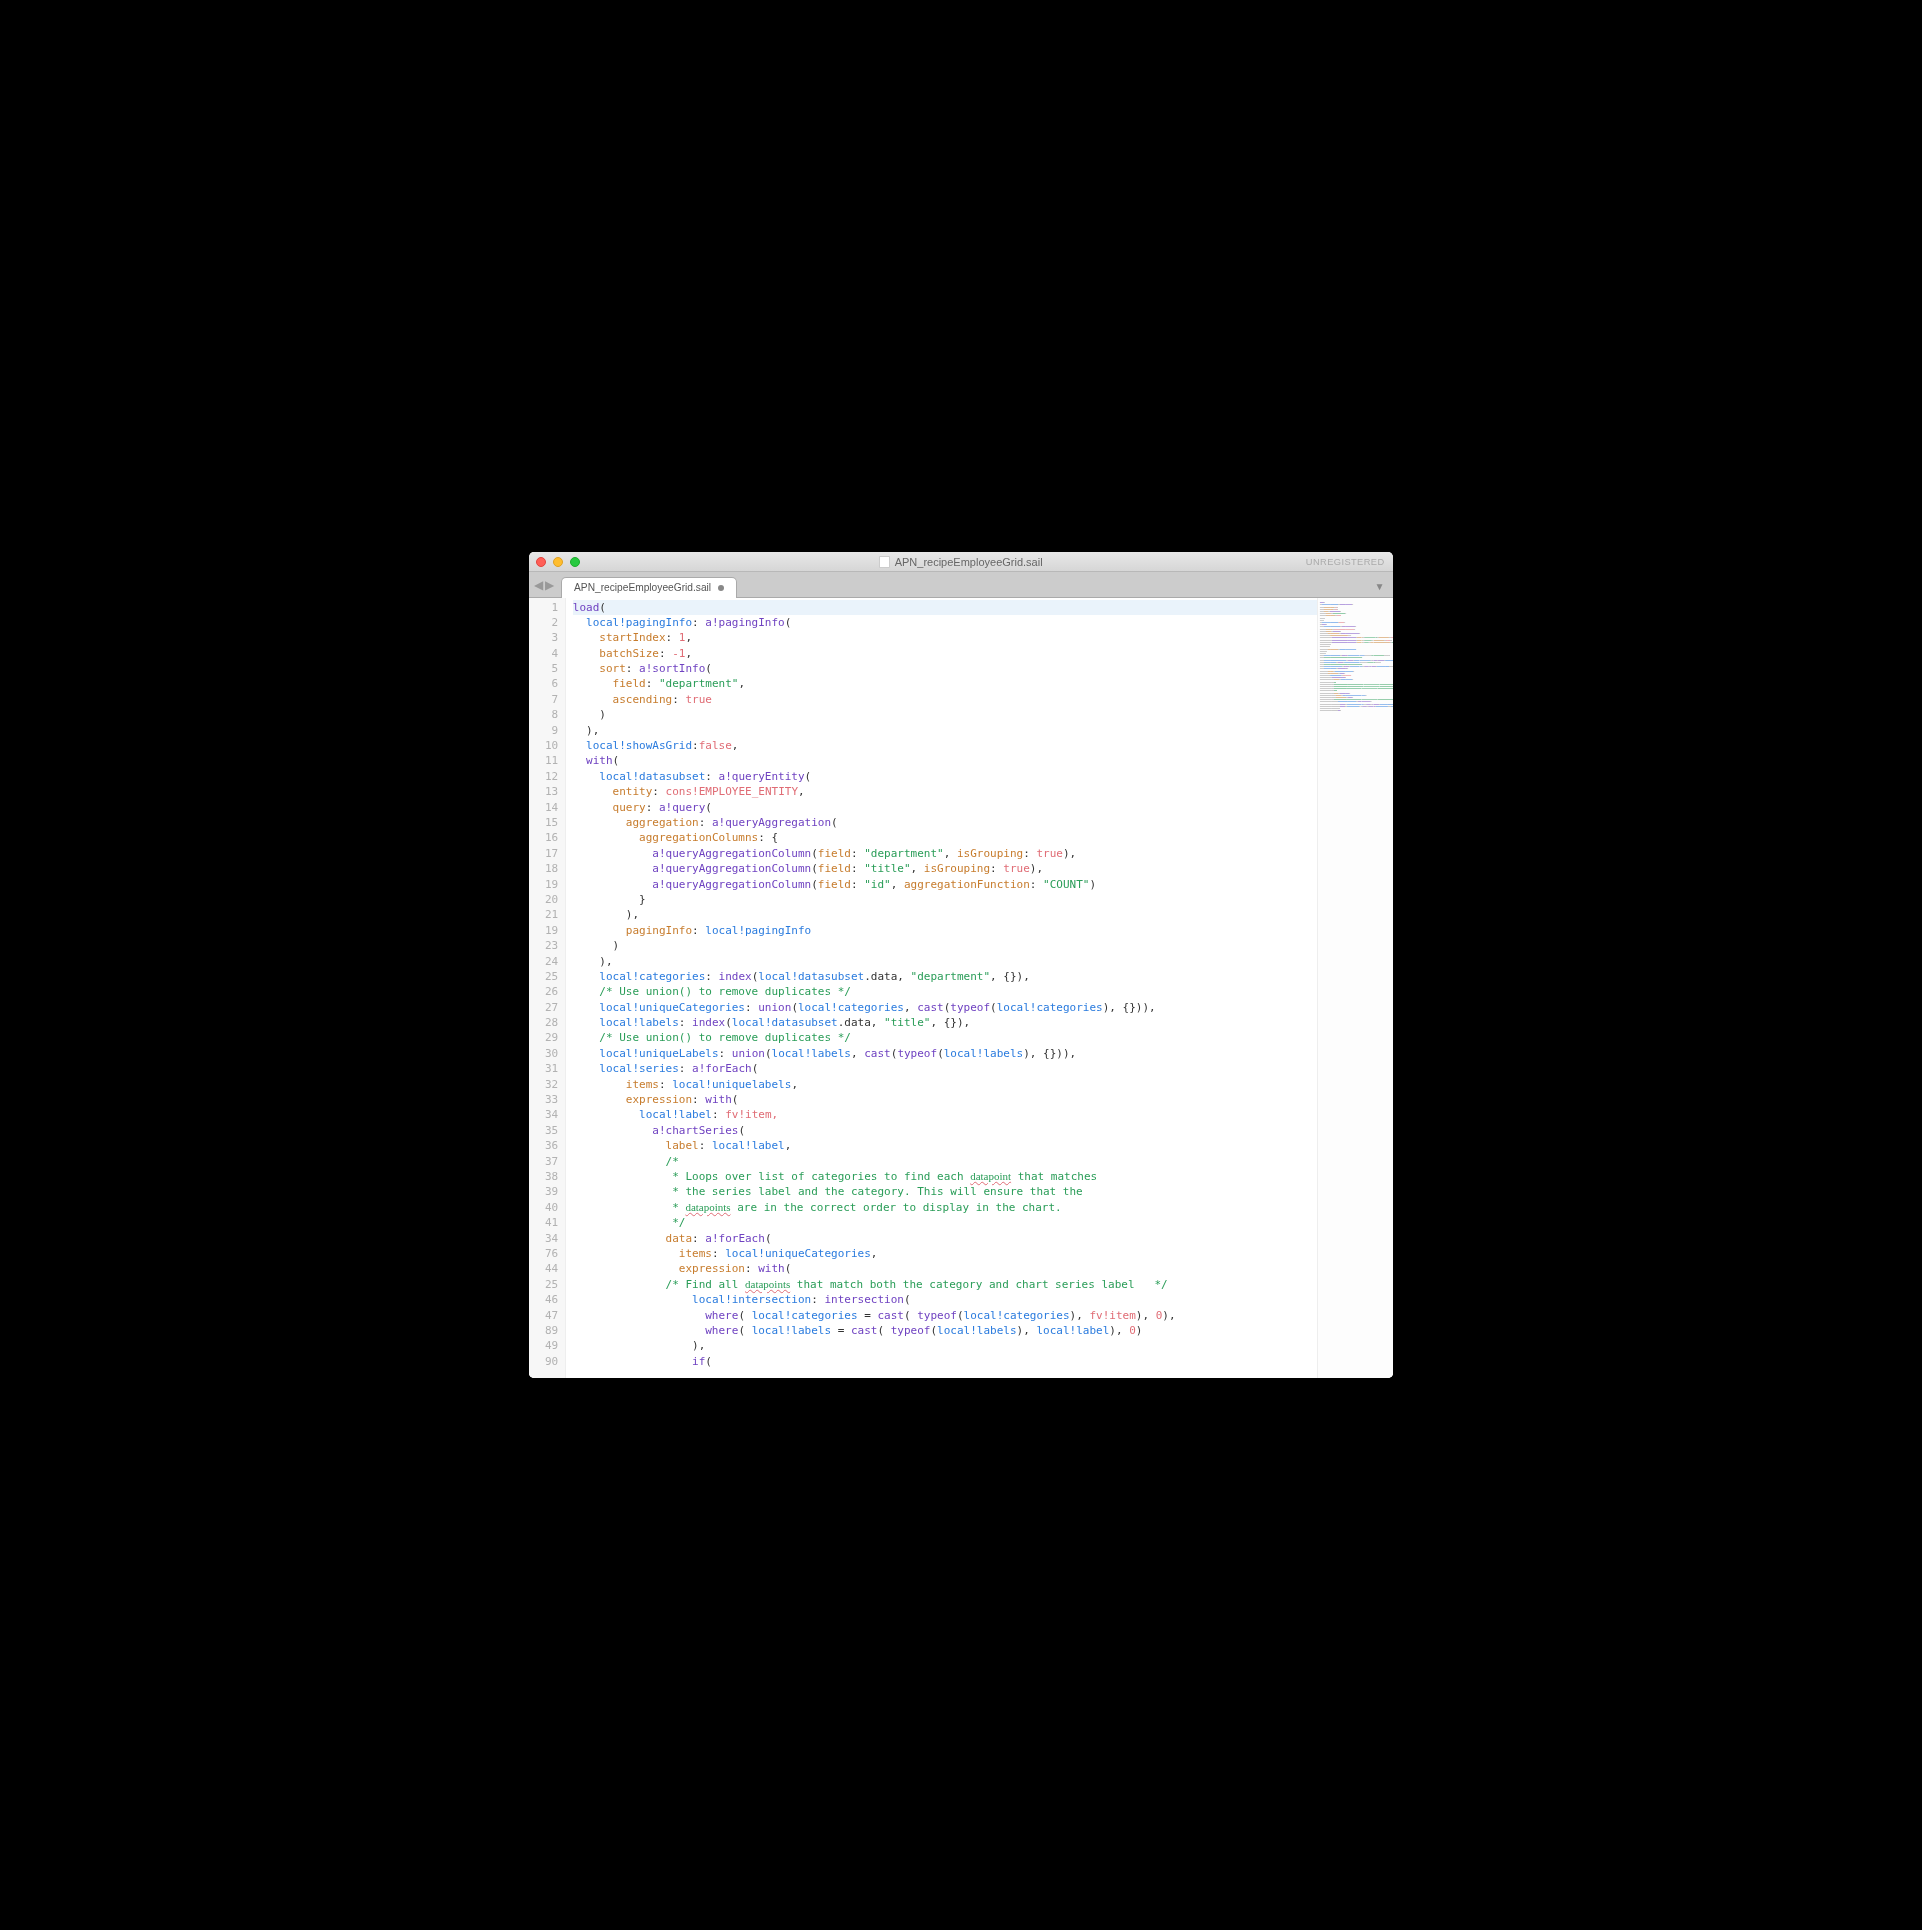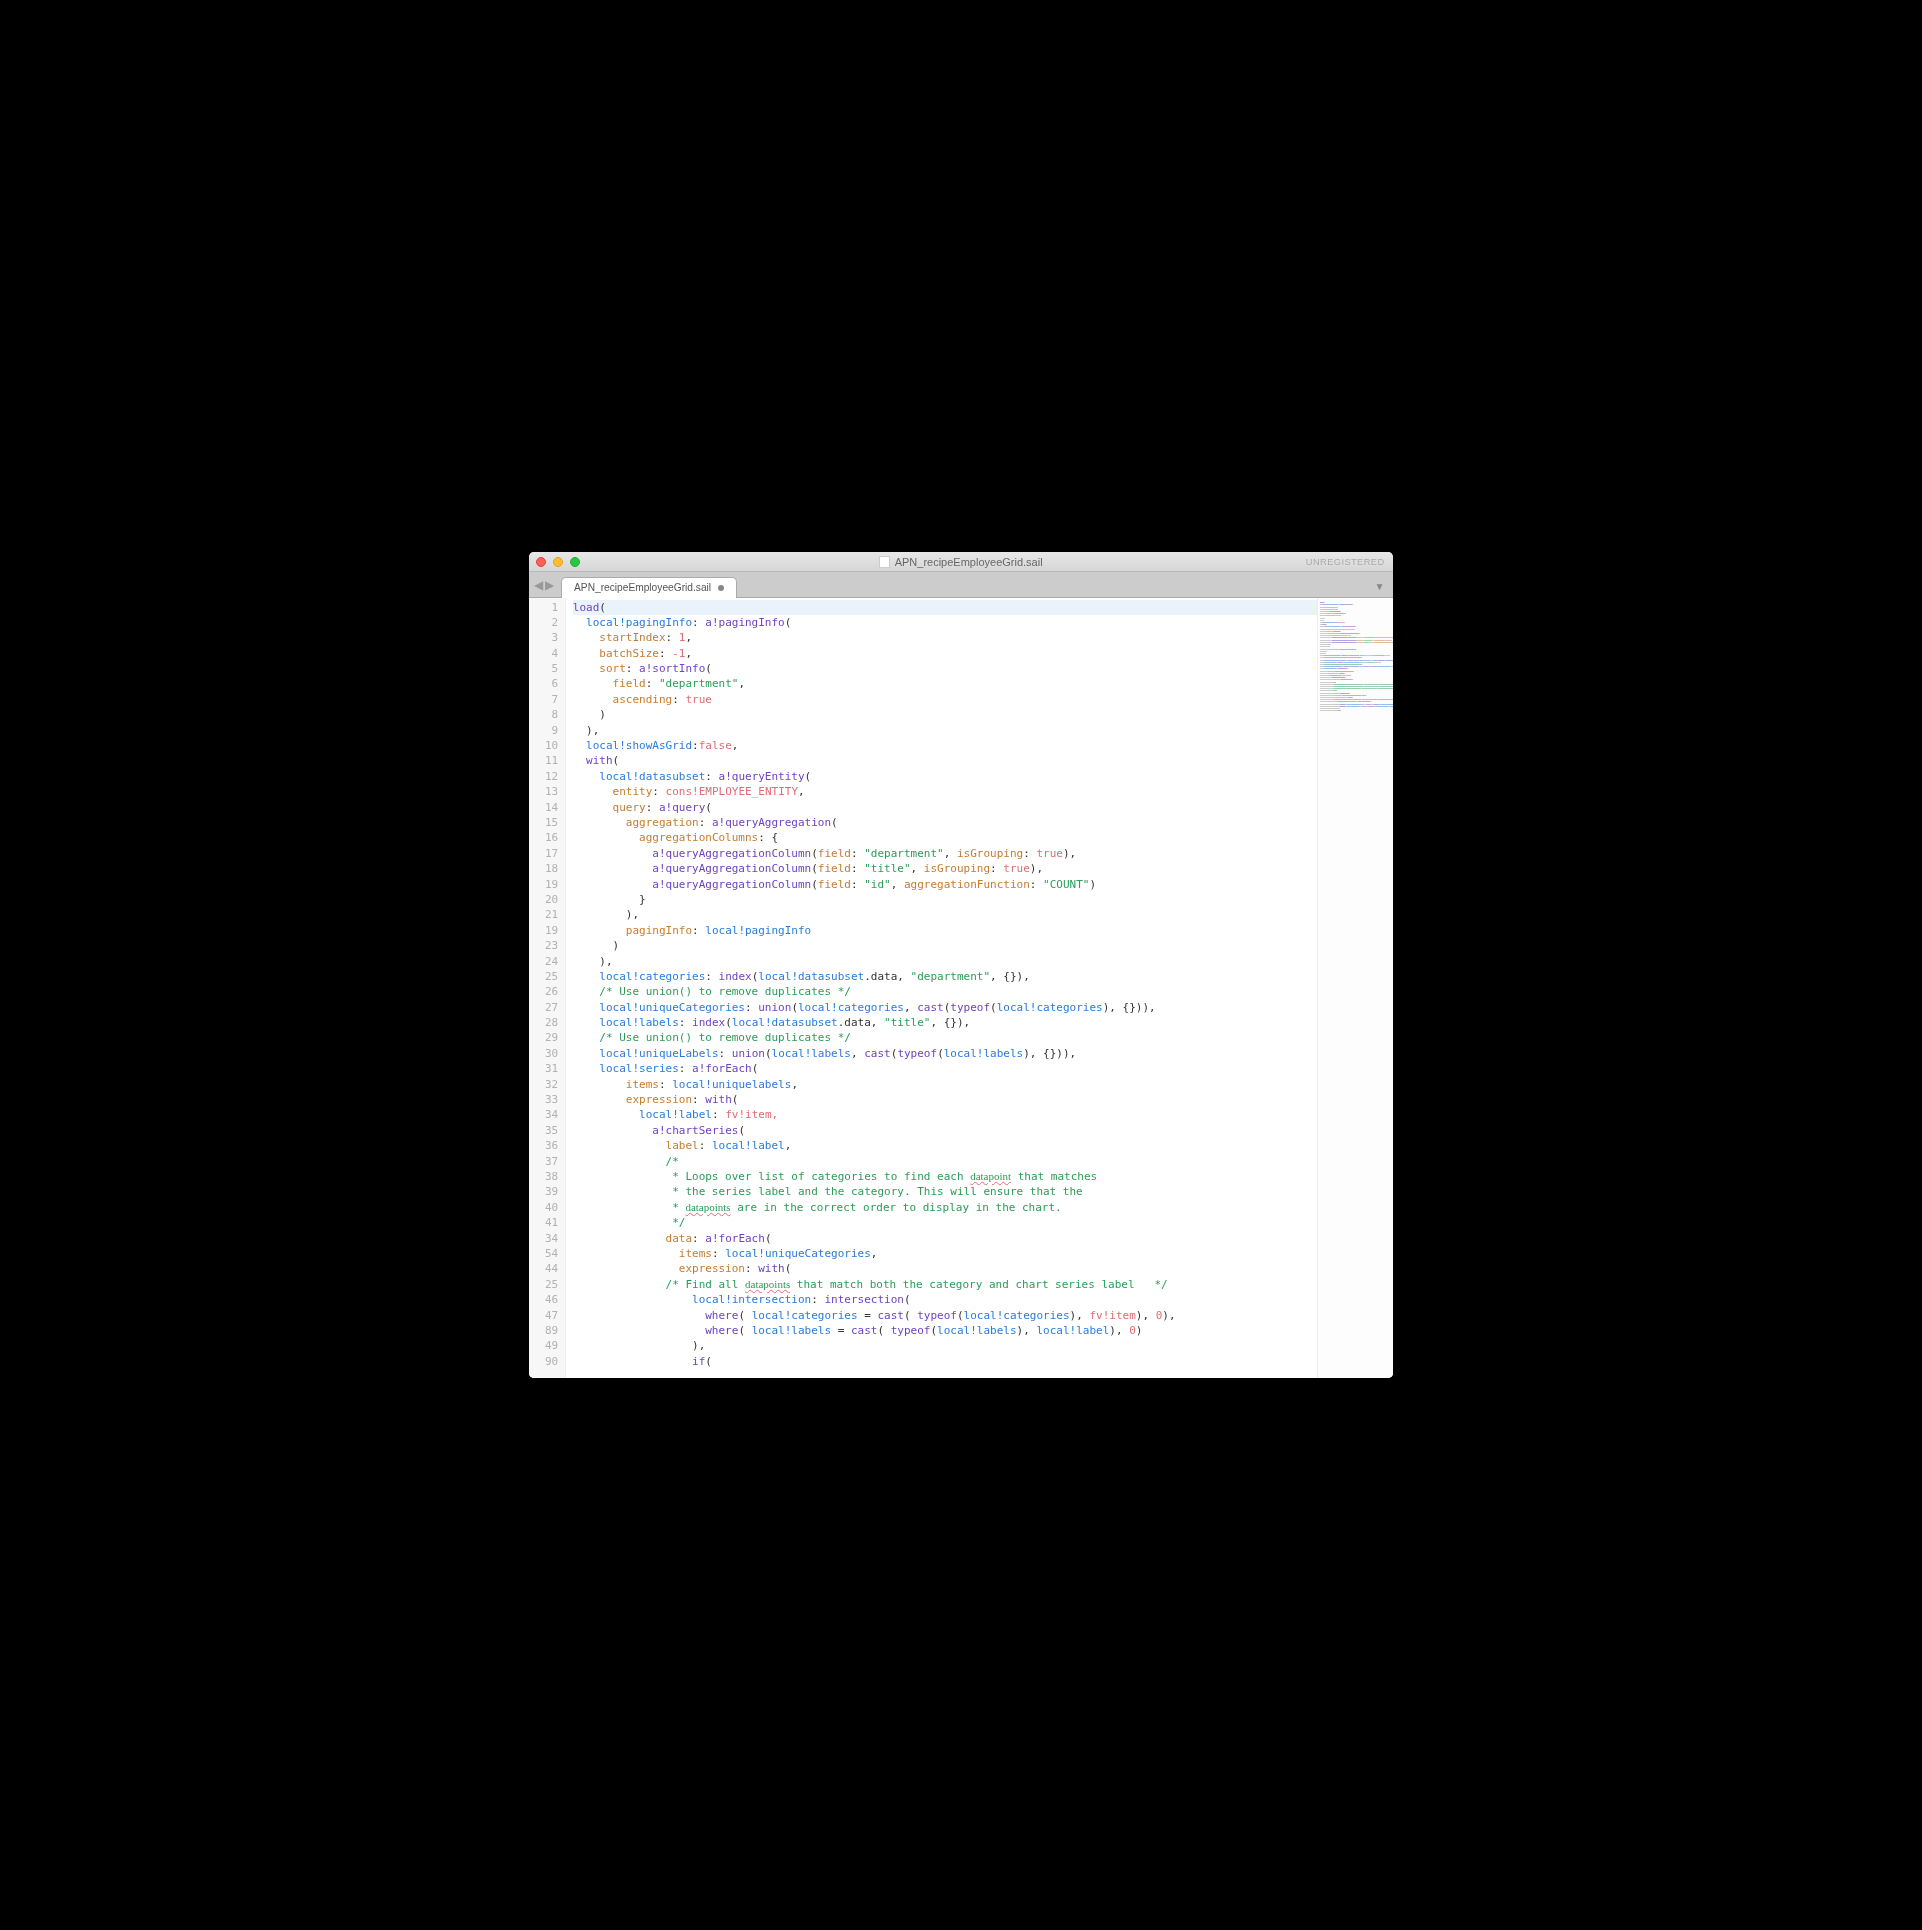--- a/index.html
+++ b/index.html
@@ -185,21 +185,21 @@
         <div>33</div>
         <div>34</div>
         <div>35</div>
         <div>36</div>
         <div>37</div>
         <div>38</div>
         <div>39</div>
         <div>40</div>
         <div>41</div>
         <div>34</div>
-        <div>54</div>
+        <div>76</div>
         <div>44</div>
         <div>25</div>
         <div>46</div>
         <div>47</div>
         <div>89</div>
         <div>49</div>
         <div>90</div>
       </div>
     <div class="code" id="code"><div class="line hl"><span class="k-purple">load</span><span>(</span></div><div class="line"><span>  </span><span class="k-blue">local!pagingInfo</span><span>: </span><span class="k-purple">a!pagingInfo</span><span>(</span></div><div class="line"><span>    </span><span class="k-orange">startIndex</span><span>: </span><span class="k-num">1</span><span>,</span></div><div class="line"><span>    </span><span class="k-orange">batchSize</span><span>: </span><span class="k-num">-1</span><span>,</span></div><div class="line"><span>    </span><span class="k-orange">sort</span><span>: </span><span class="k-purple">a!sortInfo</span><span>(</span></div><div class="line"><span>      </span><span class="k-orange">field</span><span>: </span><span class="k-str">"department"</span><span>,</span></div><div class="line"><span>      </span><span class="k-orange">ascending</span><span>: </span><span class="k-const">true</span></div><div class="line"><span>    )</span></div><div class="line"><span>  ),</span></div><div class="line"><span>  </span><span class="k-blue">local!showAsGrid</span><span>:</span><span class="k-const">false</span><span>,</span></div><div class="line"><span>  </span><span class="k-purple">with</span><span>(</span></div><div class="line"><span>    </span><span class="k-blue">local!datasubset</span><span>: </span><span class="k-purple">a!queryEntity</span><span>(</span></div><div class="line"><span>      </span><span class="k-orange">entity</span><span>: </span><span class="k-const">cons!EMPLOYEE_ENTITY</span><span>,</span></div><div class="line"><span>      </span><span class="k-orange">query</span><span>: </span><span class="k-purple">a!query</span><span>(</span></div><div class="line"><span>        </span><span class="k-orange">aggregation</span><span>: </span><span class="k-purple">a!queryAggregation</span><span>(</span></div><div class="line"><span>          </span><span class="k-orange">aggregationColumns</span><span>: {</span></div><div class="line"><span>            </span><span class="k-purple">a!queryAggregationColumn</span><span>(</span><span class="k-orange">field</span><span>: </span><span class="k-str">"department"</span><span>, </span><span class="k-orange">isGrouping</span><span>: </span><span class="k-const">true</span><span>),</span></div><div class="line"><span>            </span><span class="k-purple">a!queryAggregationColumn</span><span>(</span><span class="k-orange">field</span><span>: </span><span class="k-str">"title"</span><span>, </span><span class="k-orange">isGrouping</span><span>: </span><span class="k-const">true</span><span>),</span></div><div class="line"><span>            </span><span class="k-purple">a!queryAggregationColumn</span><span>(</span><span class="k-orange">field</span><span>: </span><span class="k-str">"id"</span><span>, </span><span class="k-orange">aggregationFunction</span><span>: </span><span class="k-str">"COUNT"</span><span>)</span></div><div class="line"><span>          }</span></div><div class="line"><span>        ),</span></div><div class="line"><span>        </span><span class="k-orange">pagingInfo</span><span>: </span><span class="k-blue">local!pagingInfo</span></div><div class="line"><span>      )</span></div><div class="line"><span>    ),</span></div><div class="line"><span>    </span><span class="k-blue">local!categories</span><span>: </span><span class="k-purple">index</span><span>(</span><span class="k-blue">local!datasubset</span><span>.data, </span><span class="k-str">"department"</span><span>, {}),</span></div><div class="line"><span>    </span><span class="k-comment">/* Use union() to remove duplicates */</span></div><div class="line"><span>    </span><span class="k-blue">local!uniqueCategories</span><span>: </span><span class="k-purple">union</span><span>(</span><span class="k-blue">local!categories</span><span>, </span><span class="k-purple">cast</span><span>(</span><span class="k-purple">typeof</span><span>(</span><span class="k-blue">local!categories</span><span>)</span><span>, {})),</span></div><div class="line"><span>    </span><span class="k-blue">local!labels</span><span>: </span><span class="k-purple">index</span><span>(</span><span class="k-blue">local!datasubset</span><span>.data, </span><span class="k-str">"title"</span><span>, {}),</span></div><div class="line"><span>    </span><span class="k-comment">/* Use union() to remove duplicates */</span></div><div class="line"><span>    </span><span class="k-blue">local!uniqueLabels</span><span>: </span><span class="k-purple">union</span><span>(</span><span class="k-blue">local!labels</span><span>, </span><span class="k-purple">cast</span><span>(</span><span class="k-purple">typeof</span><span>(</span><span class="k-blue">local!labels</span><span>), {})),</span></div><div class="line"><span>    </span><span class="k-blue">local!series</span><span>: </span><span class="k-purple">a!forEach</span><span>(</span></div><div class="line"><span>        </span><span class="k-orange">items</span><span>: </span><span class="k-blue">local!uniquelabels</span><span>,</span></div><div class="line"><span>        </span><span class="k-orange">expression</span><span>: </span><span class="k-purple">with</span><span>(</span></div><div class="line"><span>          </span><span class="k-blue">local!label</span><span>: </span><span class="k-const">fv!item,</span></div><div class="line"><span>            </span><span class="k-purple">a!chartSeries</span><span>(</span></div><div class="line"><span>              </span><span class="k-orange">label</span><span>: </span><span class="k-blue">local!label</span><span>,</span></div><div class="line"><span>              </span><span class="k-comment">/*</span></div><div class="line"><span>              </span><span class="k-comment"> * Loops over list of categories to find each </span><span class="k-comment k-err">datapoint</span><span class="k-comment"> that matches</span></div><div class="line"><span>              </span><span class="k-comment"> * the series label and the category. This will ensure that the</span></div><div class="line"><span>              </span><span class="k-comment"> * </span><span class="k-comment k-err">datapoints</span><span class="k-comment"> are in the correct order to display in the chart.</span></div><div class="line"><span>              </span><span class="k-comment"> */</span></div><div class="line"><span>              </span><span class="k-orange">data</span><span>: </span><span class="k-purple">a!forEach</span><span>(</span></div><div class="line"><span>                </span><span class="k-orange">items</span><span>: </span><span class="k-blue">local!uniqueCategories</span><span>,</span></div><div class="line"><span>                </span><span class="k-orange">expression</span><span>: </span><span class="k-purple">with</span><span>(</span></div><div class="line"><span>              </span><span class="k-comment">/* Find all </span><span class="k-comment k-err">datapoints</span><span class="k-comment"> that match both the category and chart series label   */</span></div><div class="line"><span>                  </span><span class="k-blue">local!intersection</span><span>: </span><span class="k-purple">intersection</span><span>(</span></div><div class="line"><span>                    </span><span class="k-purple">where</span><span>( </span><span class="k-blue">local!categories</span><span> = </span><span class="k-purple">cast</span><span>( </span><span class="k-purple">typeof</span><span>(</span><span class="k-blue">local!categories</span><span>), </span><span class="k-const">fv!item</span><span>), </span><span class="k-num">0</span><span>),</span></div><div class="line"><span>                    </span><span class="k-purple">where</span><span>( </span><span class="k-blue">local!labels</span><span> = </span><span class="k-purple">cast</span><span>( </span><span class="k-purple">typeof</span><span>(</span><span class="k-blue">local!labels</span><span>), </span><span class="k-blue">local!label</span><span>), </span><span class="k-num">0</span><span>)</span></div><div class="line"><span>                  ),</span></div><div class="line"><span>                  </span><span class="k-purple">if</span><span>(</span></div></div>
     <div class="minimap" id="minimap">

